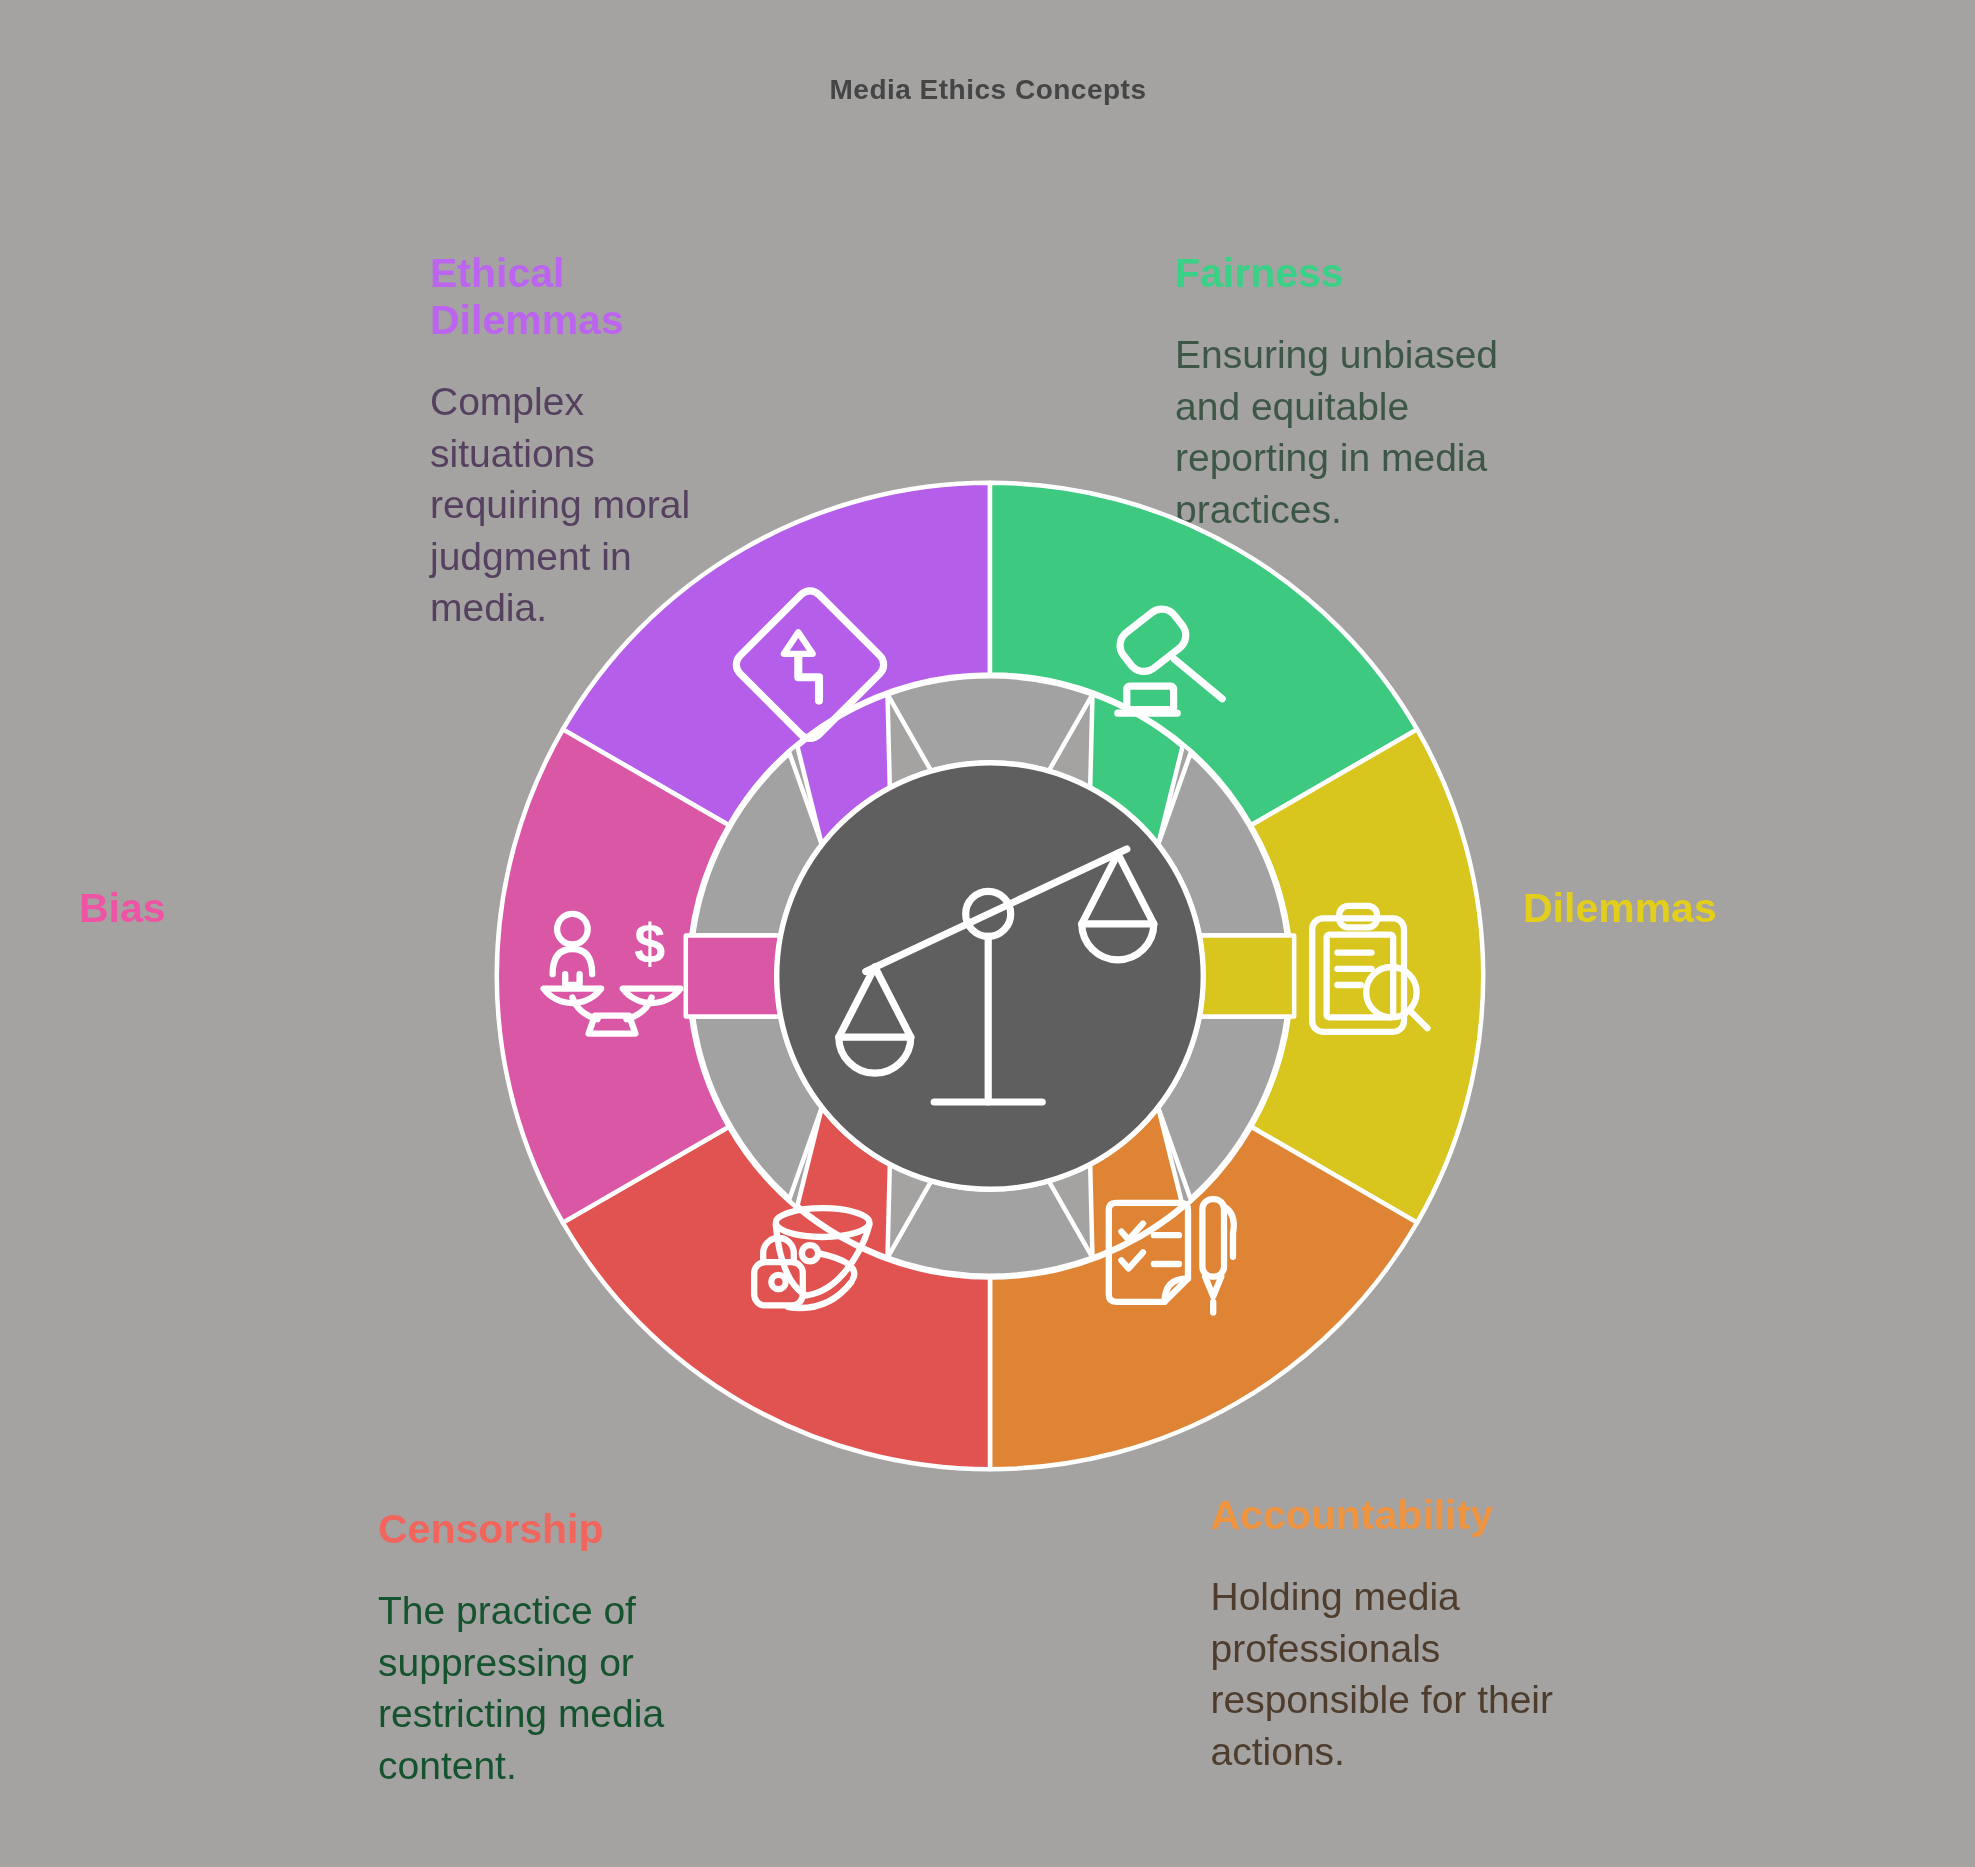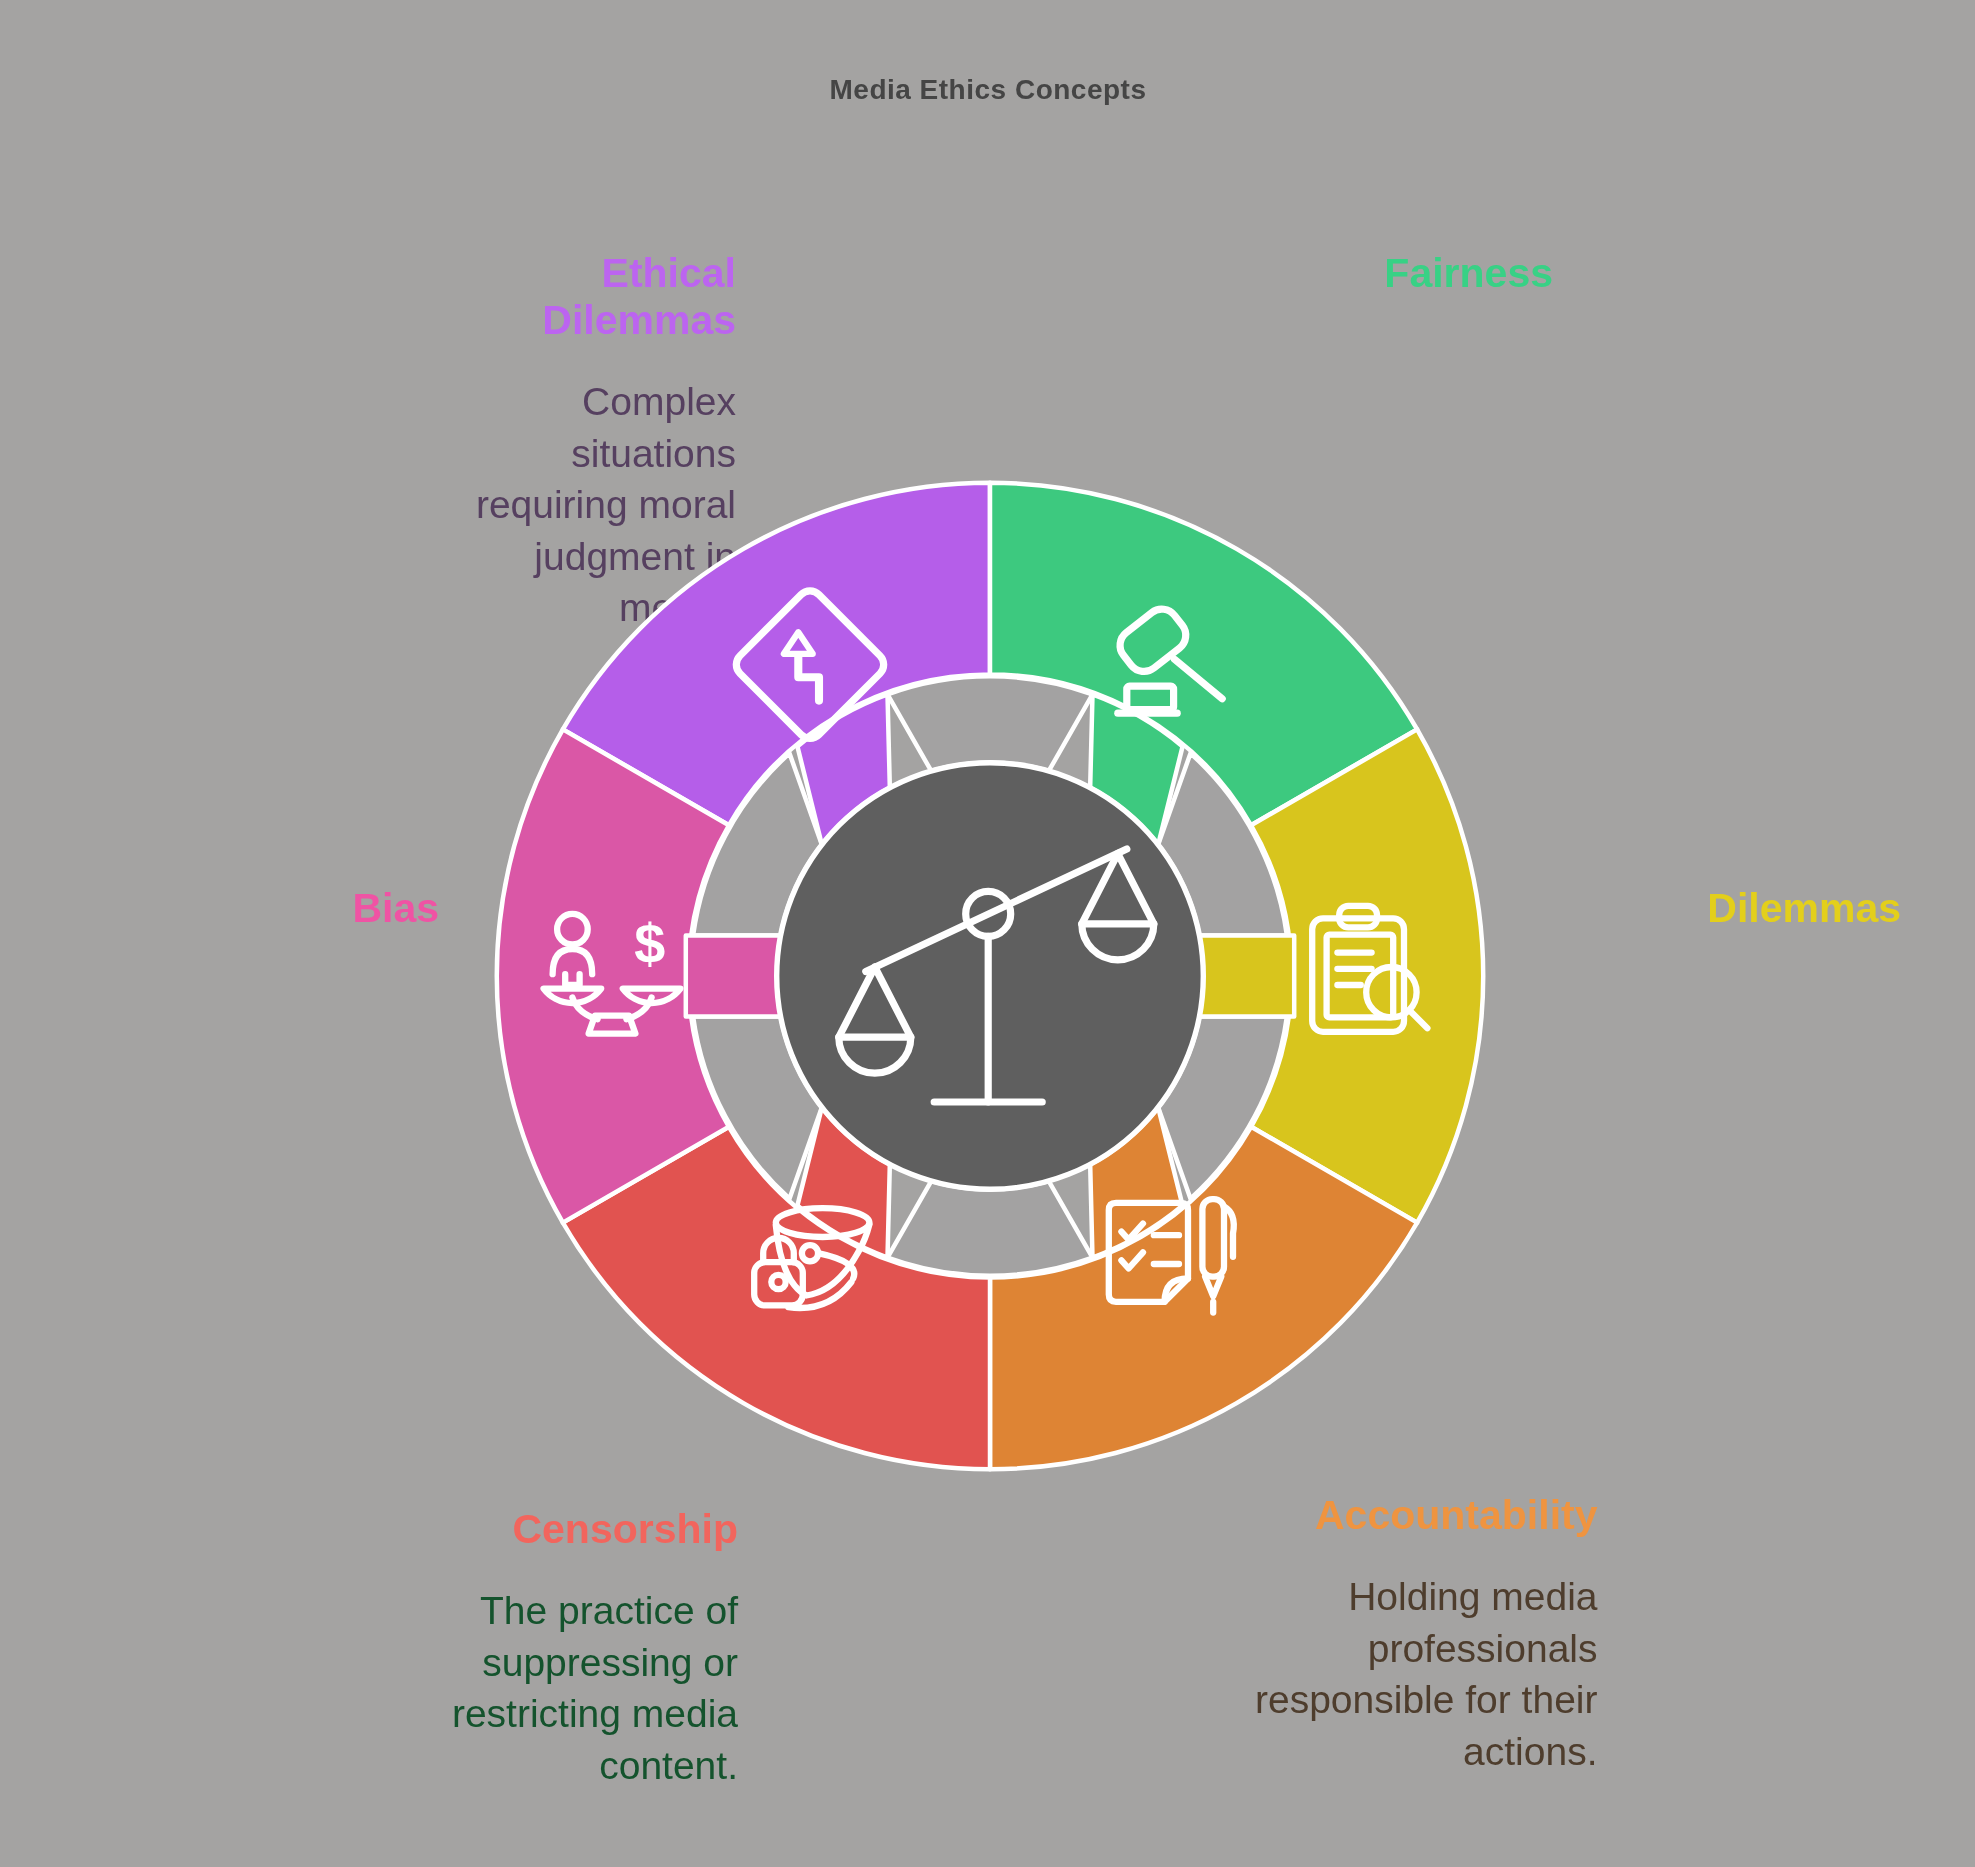--- a/index.html
+++ b/index.html
@@ -13,21 +13,21 @@
   .page-title{
     position:absolute;
     left:0; top:74px; width:1976px;
     text-align:center;
     font-size:28px; font-weight:700;
     color:#454545;
     letter-spacing:0.5px;
   }
   .concept-block{
     position:absolute;
-    text-align:right;
+    text-align:left;
     transform:translateX(-50%);
   }
   .concept-block h2{
     margin:0 0 32px 0;
     font-size:41px;
     font-weight:700;
     line-height:1.15;
   }
   .concept-block p{
     margin:0;
@@ -47,20 +47,21 @@
 
 <div class="page-title">Media Ethics Concepts</div>
 
 <div class="concept-block" style="left:583px; top:250px; width:306px;">
   <h2 style="color: rgb(188, 100, 240);">Ethical Dilemmas</h2>
   <p style="color: rgb(86, 64, 96);">Complex situations requiring moral judgment in media.</p>
 </div>
 
 <div class="concept-block" style="left:1364px; top:250px; width:378px;">
   <h2 style="color: rgb(56, 209, 133);">Fairness</h2>
+  <p style="color: rgb(61, 87, 71);">Ensuring unbiased and equitable reporting in media practices.</p>
 </div>
 
 <div class="concept-block" style="left:259px; top:885px; width:360px;">
   <h2 style="color: rgb(239, 83, 164);">Bias</h2>
 </div>
 
 <div class="concept-block" style="left:1712px; top:885px; width:378px;">
   <h2 style="color: rgb(227, 207, 27);">Dilemmas</h2>
 </div>
 

